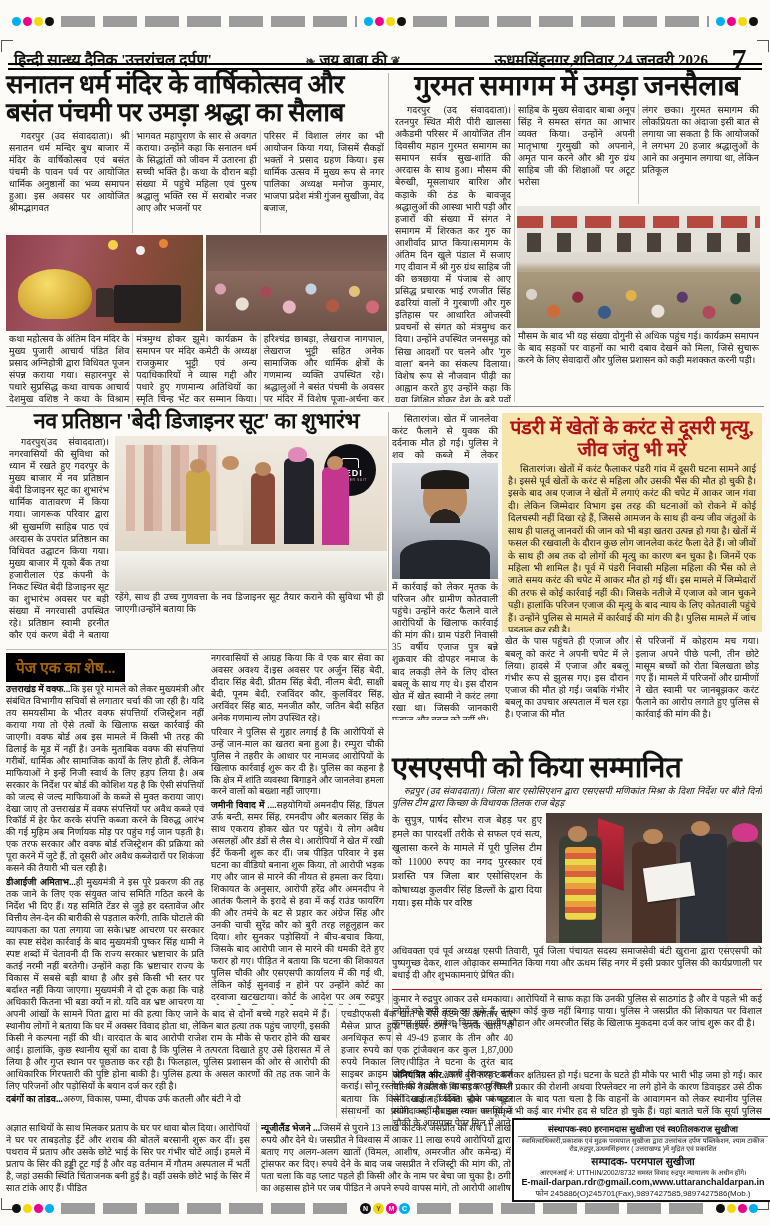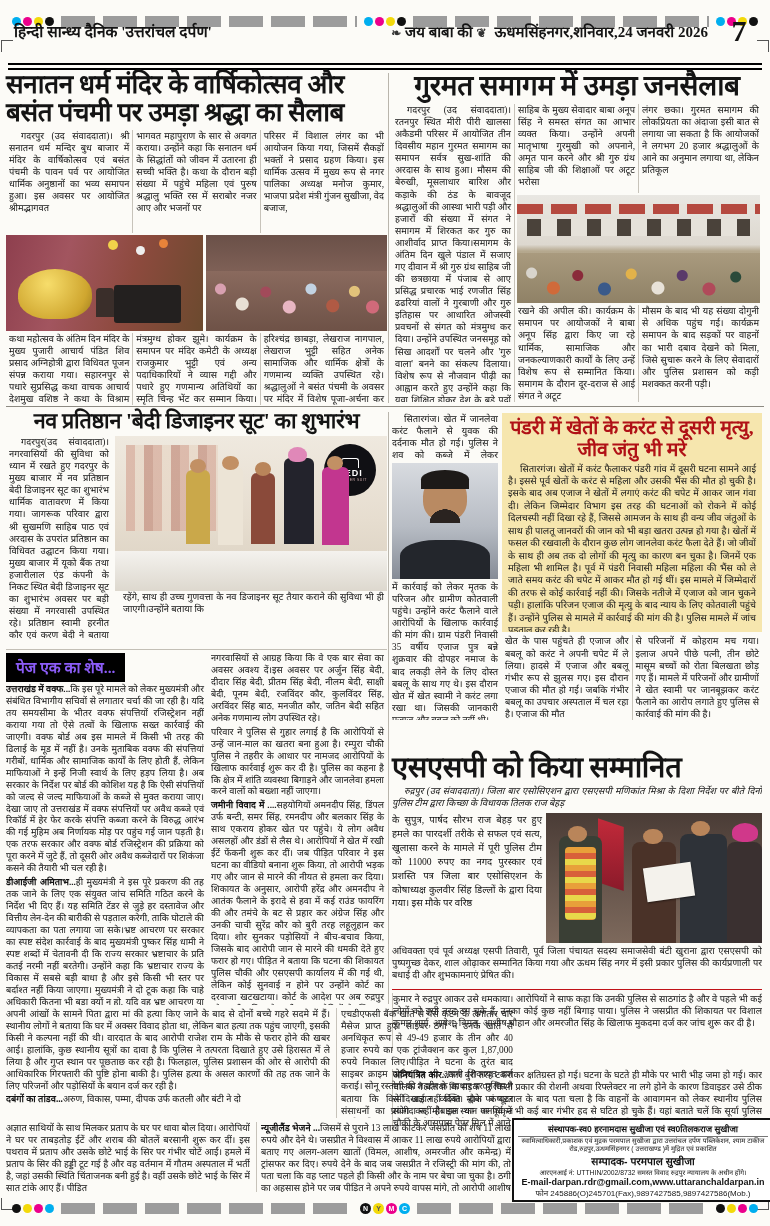--- a/index.html
+++ b/index.html
@@ -14,21 +14,21 @@
   .nymc{display:flex;gap:2px;flex:0 0 auto;}
   .nymc .dot{display:flex;align-items:center;justify-content:center;font:bold 7px "Liberation Sans",sans-serif;color:#fff;width:11px;height:11px;}
   .crop{position:absolute;width:11px;height:11px;}
   .crop.tl{border-left:1.5px solid #555;border-top:1.5px solid #555;}
   .crop.tr{border-right:1.5px solid #555;border-top:1.5px solid #555;}
   .crop.bl{border-left:1.5px solid #555;border-bottom:1.5px solid #555;}
   .crop.br{border-right:1.5px solid #555;border-bottom:1.5px solid #555;}
   
   .masthead{display:flex;align-items:center;gap:8px;}
   .m-left{font-weight:bold;font-size:15.5px;white-space:nowrap;}
-  .m-center{flex:1;text-align:right;font-weight:bold;font-size:15px;white-space:nowrap;}
+  .m-center{flex:1;text-align:center;font-weight:bold;font-size:15px;white-space:nowrap;}
   .orn{font-size:12px;color:#333;}
   .m-right{font-weight:bold;font-size:15px;white-space:nowrap;}
   .m-page{font-weight:bold;font-size:30px;width:46px;text-align:center;line-height:1;}
   .rule-double{border-top:2.5px solid #000;border-bottom:2px solid #000;height:3px;}
   
   .h-xl{font-weight:bold;line-height:1.07;margin:0;letter-spacing:-.3px;}
   
   .cols{display:flex;}
   .col{flex:1;font-size:9.3px;line-height:1.3;text-align:justify;overflow:hidden;padding:0 3px;}
   .col + .col{border-left:1px solid #c7c3ba;}
@@ -36,21 +36,21 @@
   .story{margin-bottom:2px;}
   p{margin:0;}
   .indent{text-indent:12px;}
   
   .photo{position:relative;overflow:hidden;background:#888;}
   .ph-el{position:absolute;}
   
   .ybox{background:#f6e6ae;overflow:hidden;padding:4px 6px;}
   .ybox h3{margin:0 0 2px;text-align:center;font-size:19.5px;line-height:1.12;font-weight:bold;}
   .ybox .btxt{font-size:9.4px;line-height:1.32;text-align:justify;}
-  .blackbox{background:#000;color:#8b5cf6;font-weight:bold;font-size:15.5px;padding:3px 10px 4px;display:inline-block;}
+  .blackbox{background:#000;color:#a16207;font-weight:bold;font-size:15.5px;padding:3px 10px 4px;display:inline-block;}
   .pubbox{border:2px solid #111;background:#fff;padding:3px 4px;text-align:center;font-family:"Liberation Sans","DejaVu Sans",sans-serif;}
   .pubbox .l1{font-size:8.6px;font-weight:bold;border-bottom:.5px solid #777;padding-bottom:1px;}
   .pubbox .l2{font-size:6.8px;line-height:1.25;}
   .pubbox .l3{font-size:10.5px;font-weight:bold;}
   .pubbox .l4{font-size:6.8px;}
   .pubbox .l5{font-size:9px;font-weight:bold;}
   .pubbox .l6{font-size:8px;}
   .vline{position:absolute;width:1px;background:#b9b5ac;}
   .hline{position:absolute;border-top:1px solid #8d8a82;}
 </style>
@@ -80,21 +80,21 @@
     </div>
     <div class="bars"></div>
     <div class="dots">
       <div class="dot" style="background:#00aeef"></div>
         <div class="dot" style="background:#ec008c"></div>
         <div class="dot" style="background:#f3d90a"></div>
         <div class="dot" style="background:#111"></div>
     </div>
   </div>
 
-  <div class="masthead abs" style="left:14px;right:8px;top:16px;height:30px;">
+  <div class="masthead abs" style="left:14px;right:8px;top:44px;height:30px;">
     <div class="m-left">हिन्दी सान्ध्य दैनिक 'उत्तरांचल दर्पण'</div>
     <div class="m-center">
       <span class="orn">❧</span>
       <span>जय बाबा की</span>
       <span class="orn">❦</span>
     </div>
     <div class="m-right">ऊधमसिंहनगर,शनिवार,24 जनवरी 2026</div>
     <div class="m-page">7</div>
   </div>
   <div class="rule-double abs" style="left:8px;right:8px;top:63px;"></div>
@@ -155,21 +155,20 @@
             radial-gradient(circle at 25% 45%,#8a2a3a 0 5px,transparent 6px),
             radial-gradient(circle at 36% 72%,#3a5a8a 0 6px,transparent 7px),
             radial-gradient(circle at 47% 42%,#e2b24a 0 5px,transparent 6px),
             radial-gradient(circle at 58% 70%,#e8e2d8 0 6px,transparent 7px),
             radial-gradient(circle at 68% 45%,#5a3a6a 0 5px,transparent 6px),
             radial-gradient(circle at 79% 72%,#b04a5a 0 6px,transparent 7px),
             radial-gradient(circle at 90% 48%,#2a4a3a 0 5px,transparent 6px),
             linear-gradient(180deg,#a99a7e,#8f8166);"></div>
         </div>
         <div class="cols" style="flex:1;">
-          <div class="col">रखने की अपील की। कार्यक्रम के समापन पर आयोजकों ने बाबा अनूप सिंह द्वारा किए जा रहे धार्मिक, सामाजिक और जनकल्याणकारी कार्यों के लिए उन्हें विशेष रूप से सम्मानित किया। समागम के दौरान दूर-दराज से आई संगत ने अटूट</div>
           <div class="col">मौसम के बाद भी यह संख्या दोगुनी से अधिक पहुंच गई। कार्यक्रम समापन के बाद सड़कों पर वाहनों का भारी दबाव देखने को मिला, जिसे सुचारू करने के लिए सेवादारों और पुलिस प्रशासन को कड़ी मशक्कत करनी पड़ी।</div>
         </div>
       </div>
     </div>
   </section>
 
   <div class="hline" style="left:6px;right:6px;top:406px;"></div>
 
   <section class="abs" style="left:6px;top:410px;width:381px;">
     <h1 class="h-xl" style="font-size:21.5px;text-align:center;">नव प्रतिष्ठान 'बेदी डिजाइनर सूट' का शुभारंभ</h1>
@@ -188,21 +187,21 @@
           <div class="ph-el" style="left:38%;top:20%;width:9%;height:50%;background:#ece4d6;border-radius:6px 6px 0 0;"></div>
           <div class="ph-el" style="left:39.5%;top:13%;width:6%;height:9%;border-radius:50%;background:#c29064;"></div>
           <div class="ph-el" style="left:50%;top:24%;width:9%;height:46%;background:#8a4a3a;border-radius:6px 6px 0 0;"></div>
           <div class="ph-el" style="left:51.5%;top:17%;width:6%;height:9%;border-radius:50%;background:#b9855a;"></div>
           <div class="ph-el" style="left:62%;top:14%;width:11%;height:56%;background:#23232c;border-radius:6px 6px 0 0;"></div>
           <div class="ph-el" style="left:63.5%;top:7%;width:7%;height:10%;border-radius:50% 50% 40% 40%;background:#e088b8;"></div>
           <div class="ph-el" style="left:76%;top:20%;width:10%;height:50%;background:#c2368f;border-radius:6px 6px 0 0;"></div>
           <div class="ph-el" style="left:78%;top:13%;width:6%;height:9%;border-radius:50%;background:#c29064;"></div>
           <div class="ph-el" style="left:0;bottom:0;width:100%;height:26%;background:linear-gradient(180deg,#f4f2ee,#ddd8ce);"></div>
         </div>
-        <div class="cols" style="flex:1;margin-left:8px;">
+        <div class="cols" style="flex:1;margin-left:0;">
           <div class="col">रहेंगे, साथ ही उच्च गुणवत्ता के नव डिजाइनर सूट तैयार कराने की सुविधा भी ही जाएगी।उन्होंने बताया कि</div>
         </div>
       </div>
     </div>
   </section>
 
   <section class="abs" style="left:392px;top:410px;width:370px;">
     <div style="display:flex;margin-top:3px;height:307px;">
       <div style="flex:0 0 110px;display:flex;flex-direction:column;">
         <div class="col indent" style="flex:0 0 48px;padding:0 4px 0 0;">सितारगंज। खेत में जानलेवा करंट फैलाने से युवक की दर्दनाक मौत हो गई। पुलिस ने शव को कब्जे में लेकर पोस्टमार्टम के लिए भेज दिया है। मामले</div>

